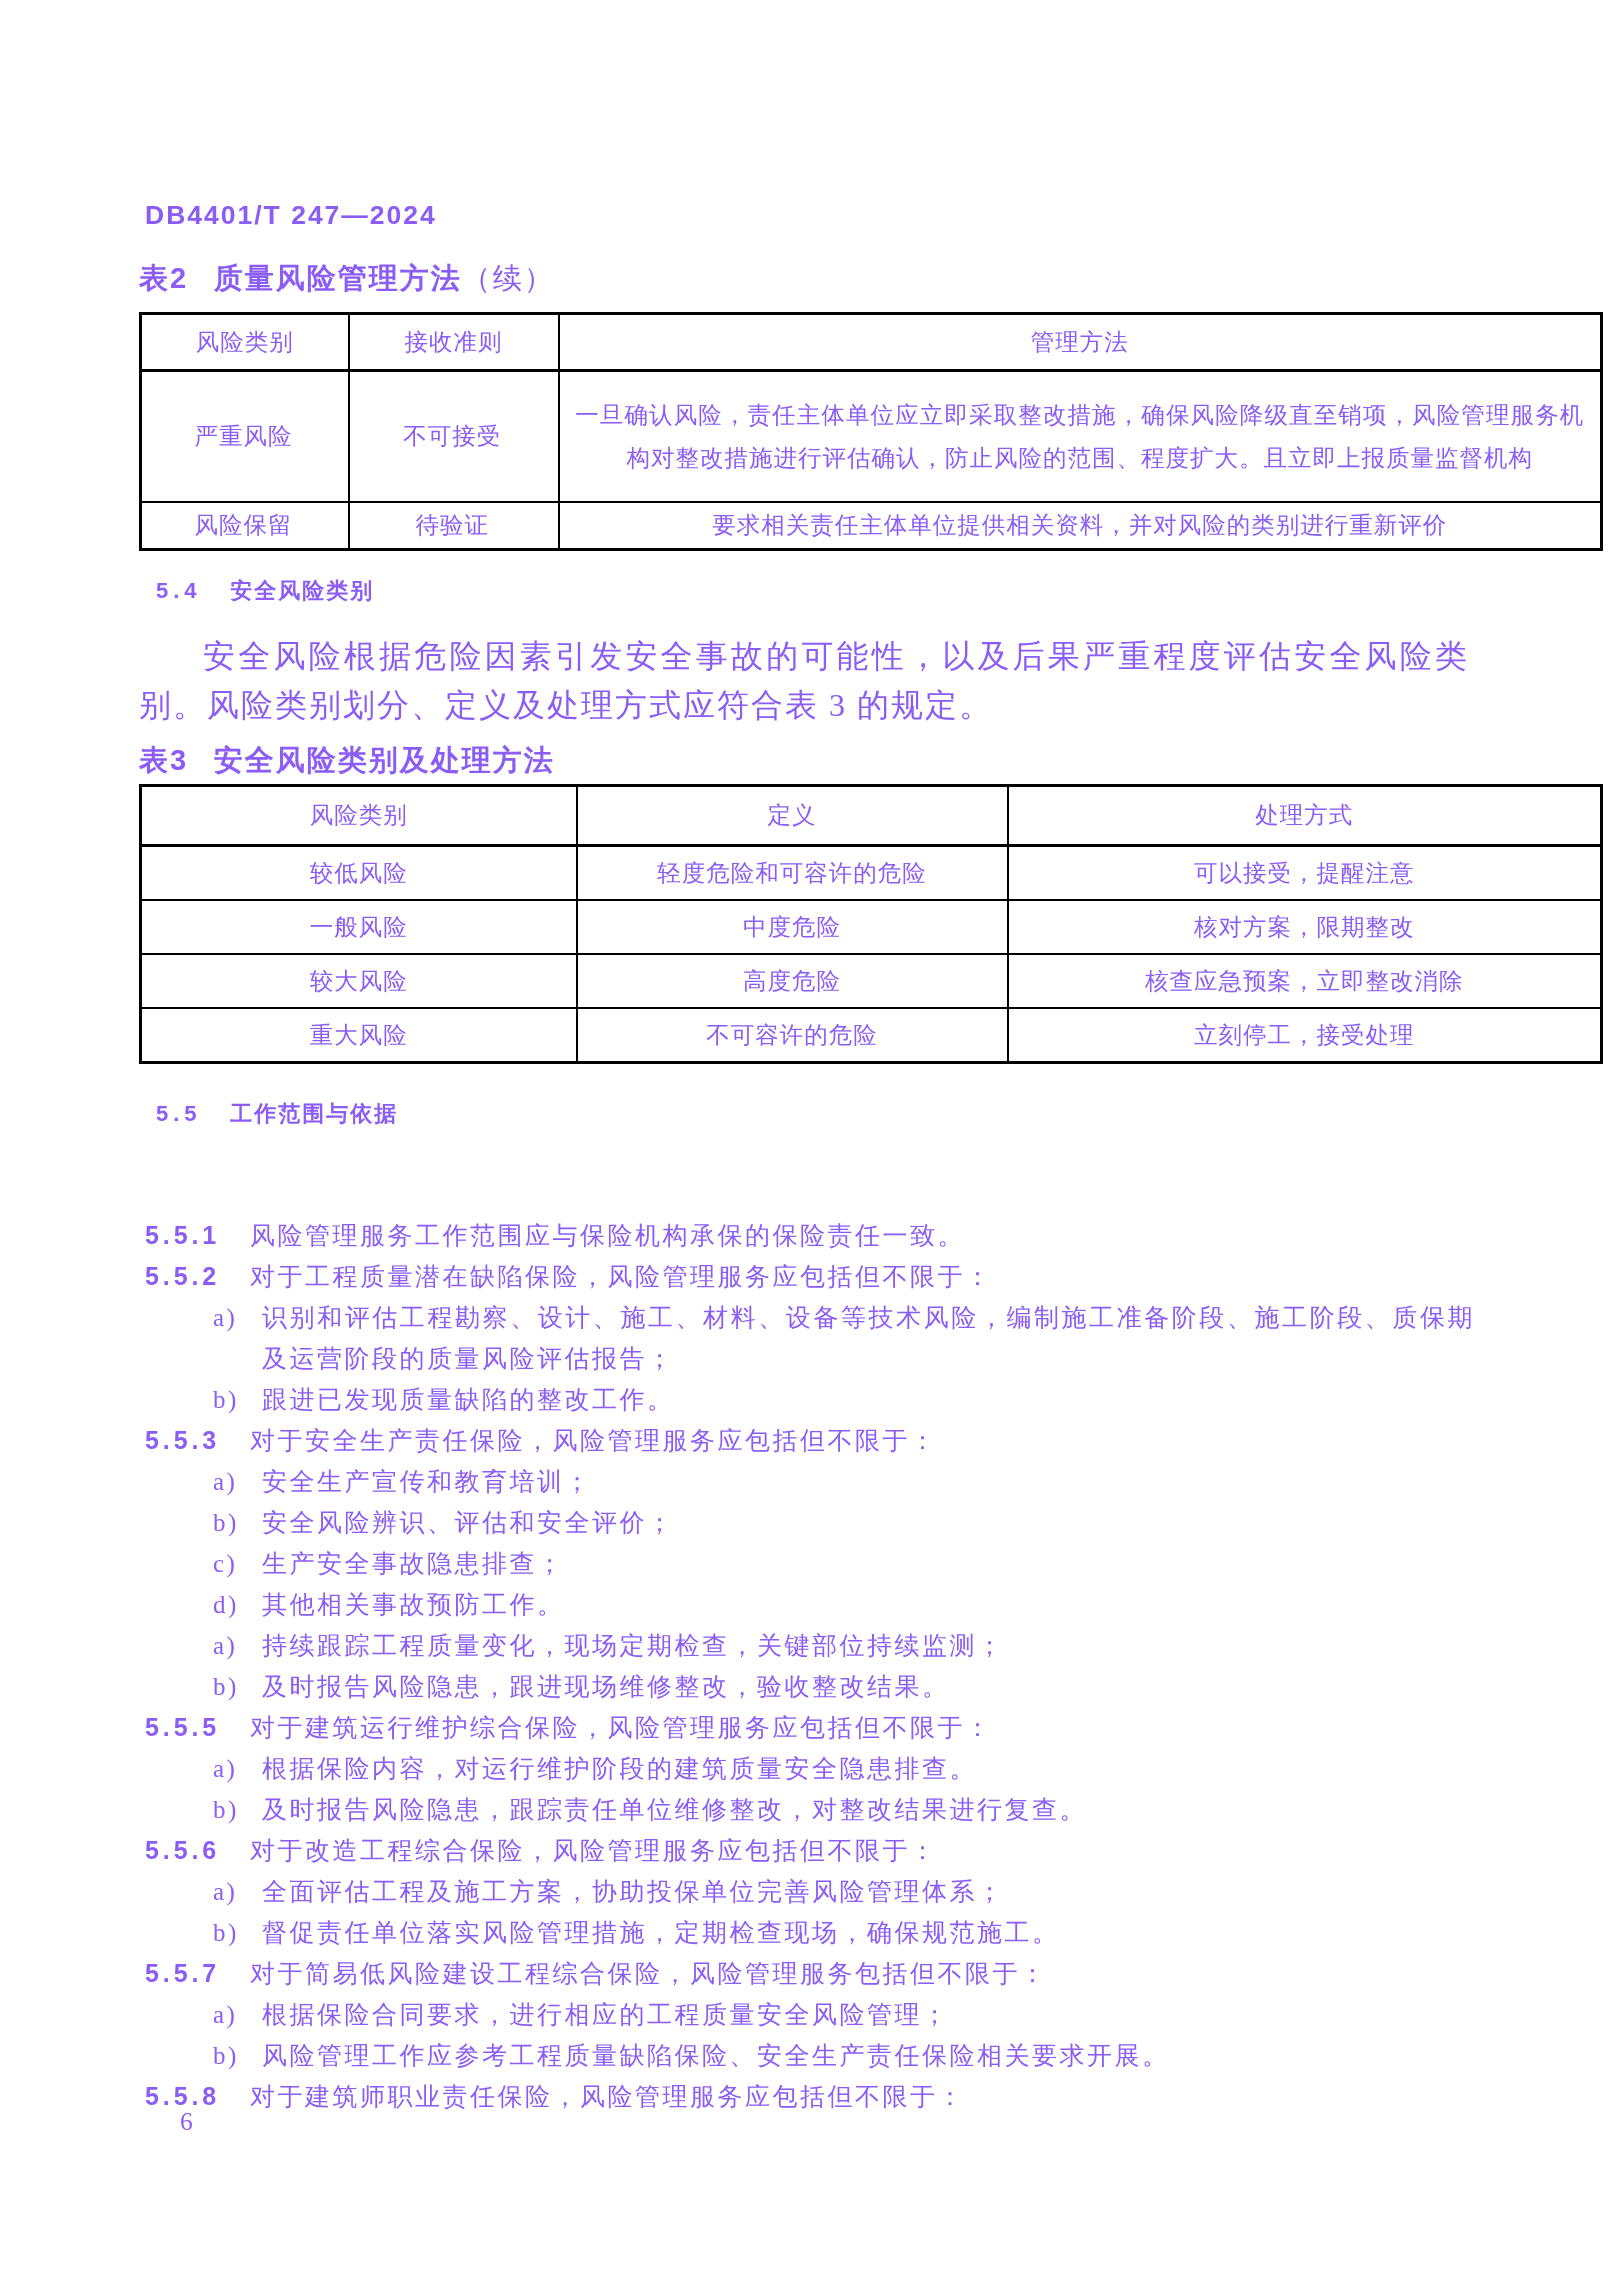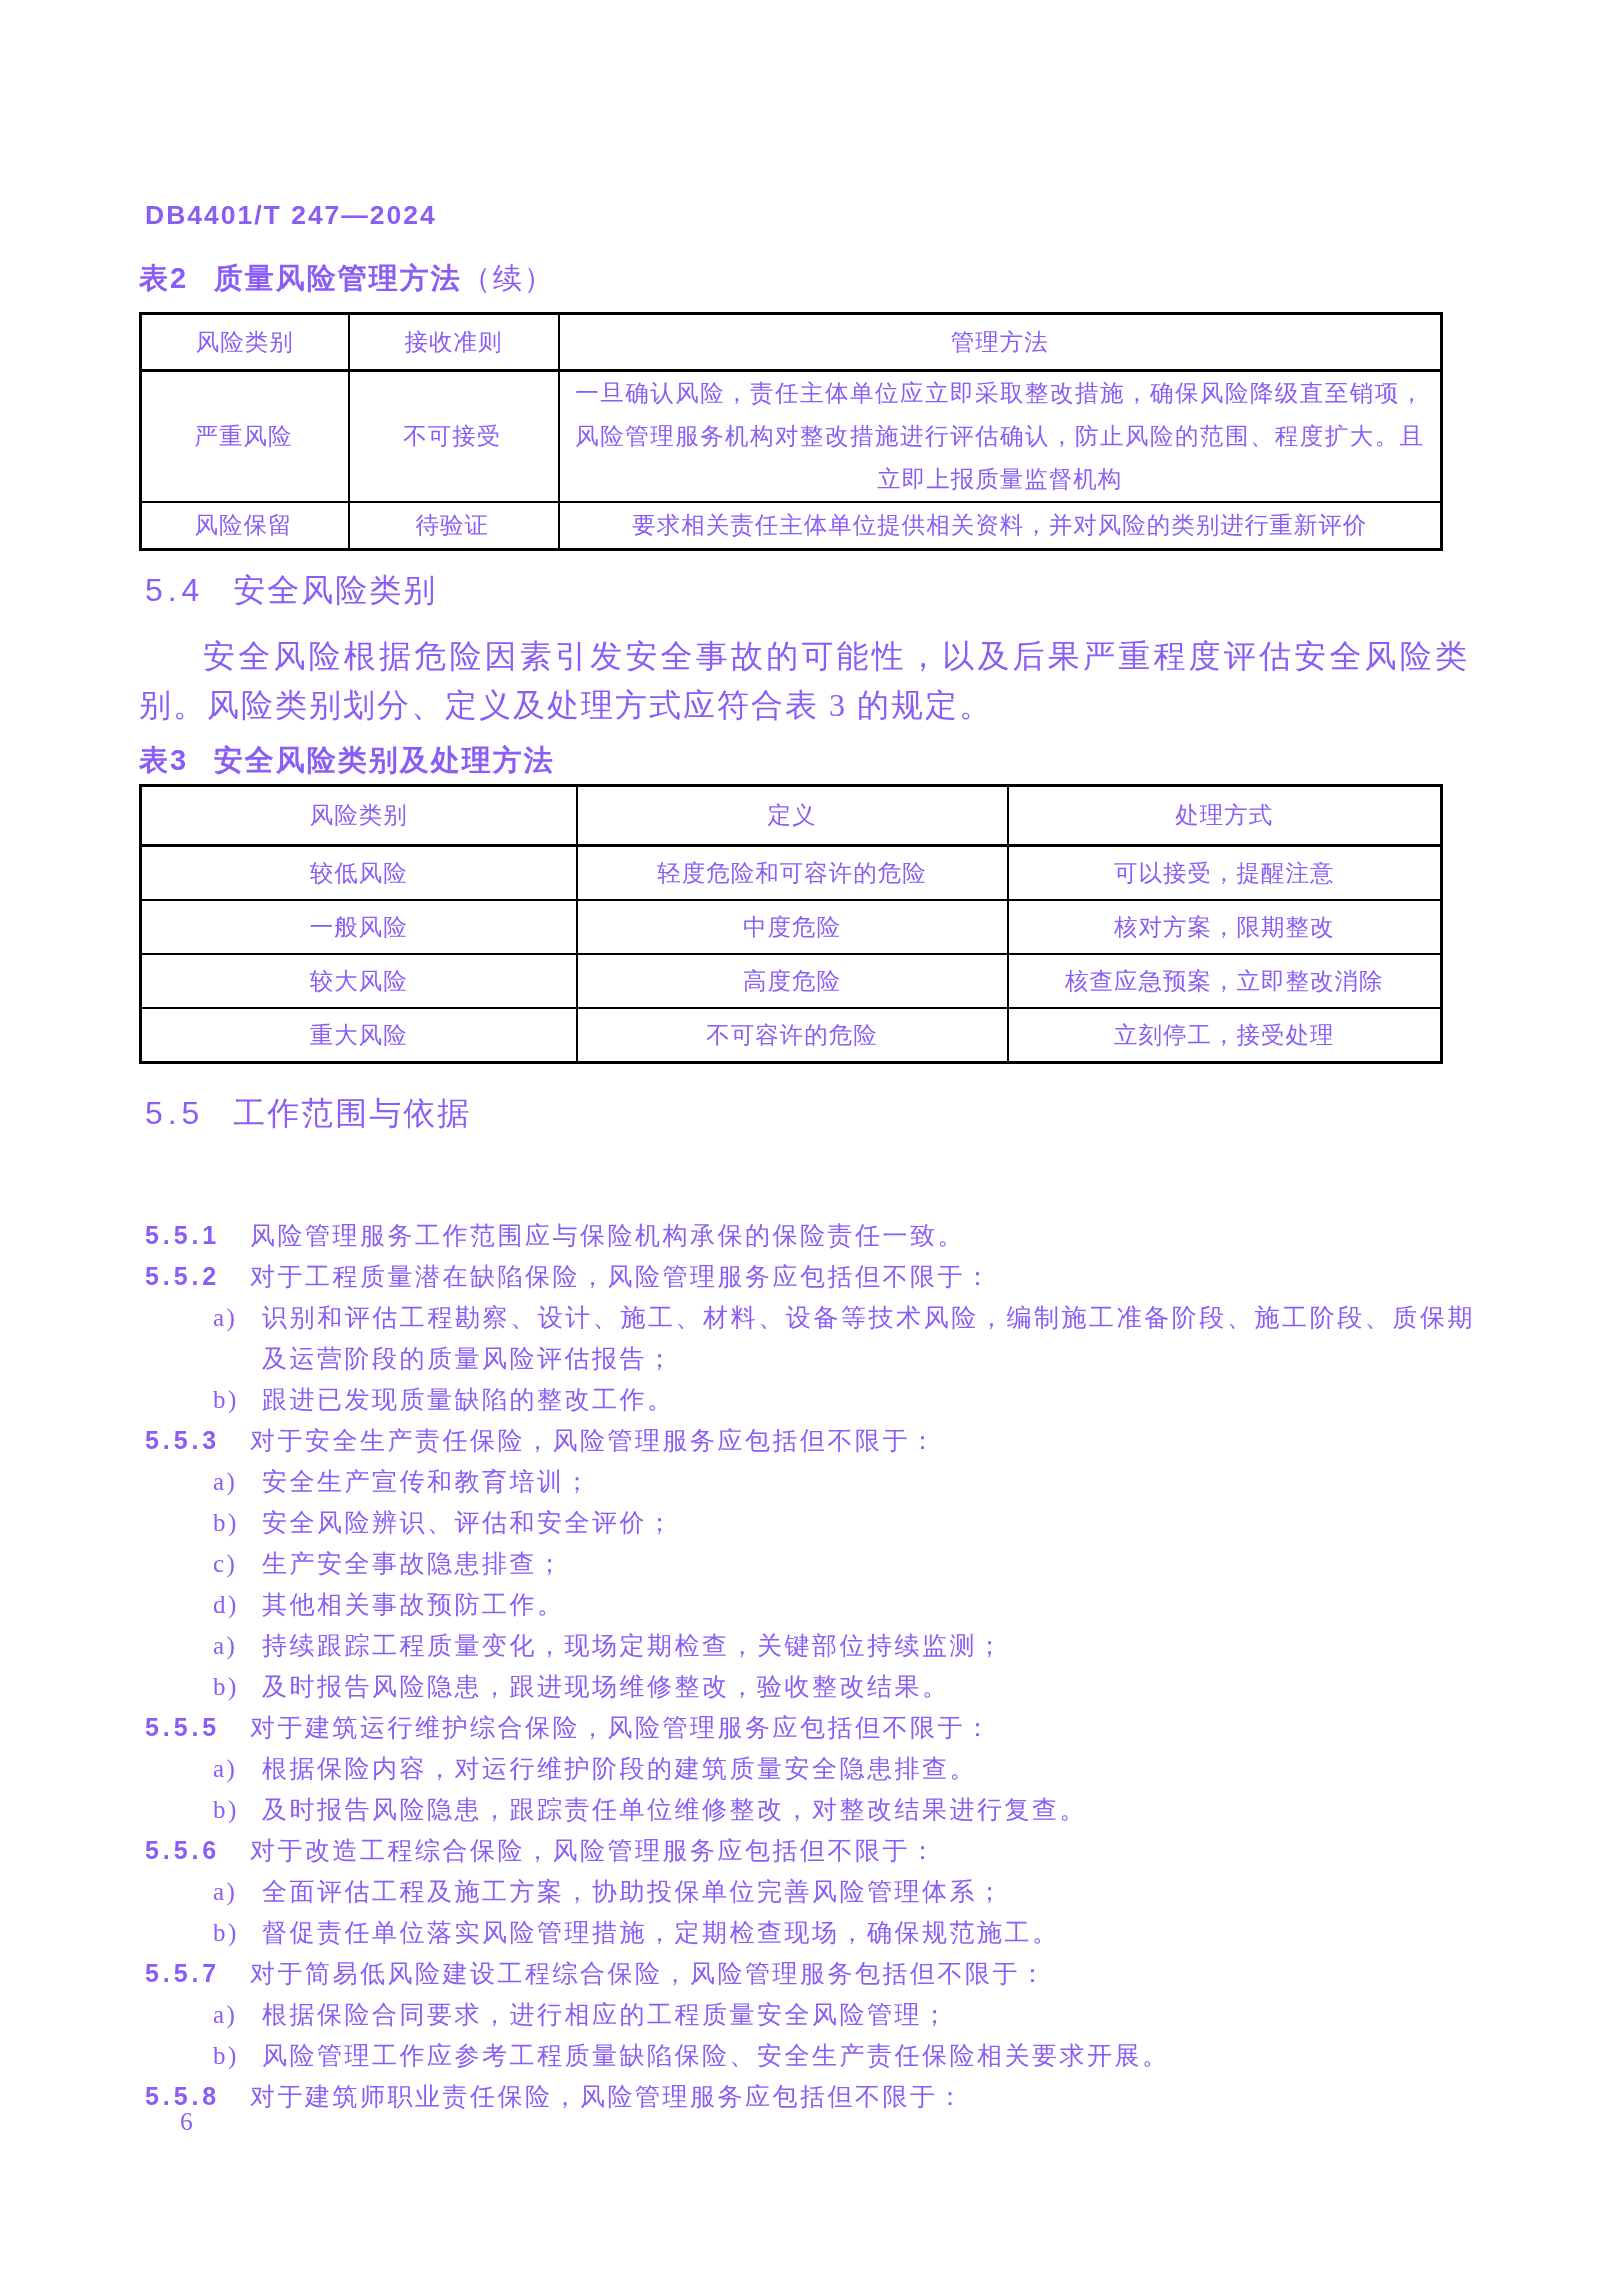--- a/index.html
+++ b/index.html
@@ -34,21 +34,21 @@
     line-height: 37px;
   }
   #t2-caption { top: 260px; }
   #t3-caption { top: 742px; }
   .caption-gap { display: inline-block; width: 25.5px; }
   .caption-suffix { font-weight: normal; }
 
   table.doc-table {
     position: absolute;
     left: 139px;
-    width: 1304px;
+    width: 1464px;
     border-collapse: collapse;
     table-layout: fixed;
     border: 3.9px solid #000;
     font-size: 23.5px;
     letter-spacing: 1px;
   }
   #table2 { top: 312px; }
   #table3 { top: 784px; }
   .doc-table th, .doc-table td {
     border: 2px solid #000;
@@ -66,24 +66,24 @@
     text-align: justify;
     text-align-last: center;
     line-height: 43px;
     padding: 0 15.7px;
   }
   #table3 thead th { height: 57px; }
   #table3 td { height: 52px; }
 
   .section-heading {
     position: absolute;
-    left: 145px;
+    left: 156px;
     font-family: "Liberation Sans", "DejaVu Sans", sans-serif;
-    font-weight: normal;
-    font-size: 32px;
+    font-weight: bold;
+    font-size: 22px;
     letter-spacing: 2px;
     line-height: 35px;
   }
   #heading-5-4 { top: 573px; }
   #heading-5-5 { top: 1096px; }
   .section-heading .sec-num { letter-spacing: 4.9px; margin-right: 29px; }
 
   .body-paragraph {
     position: absolute;
     left: 139px;

